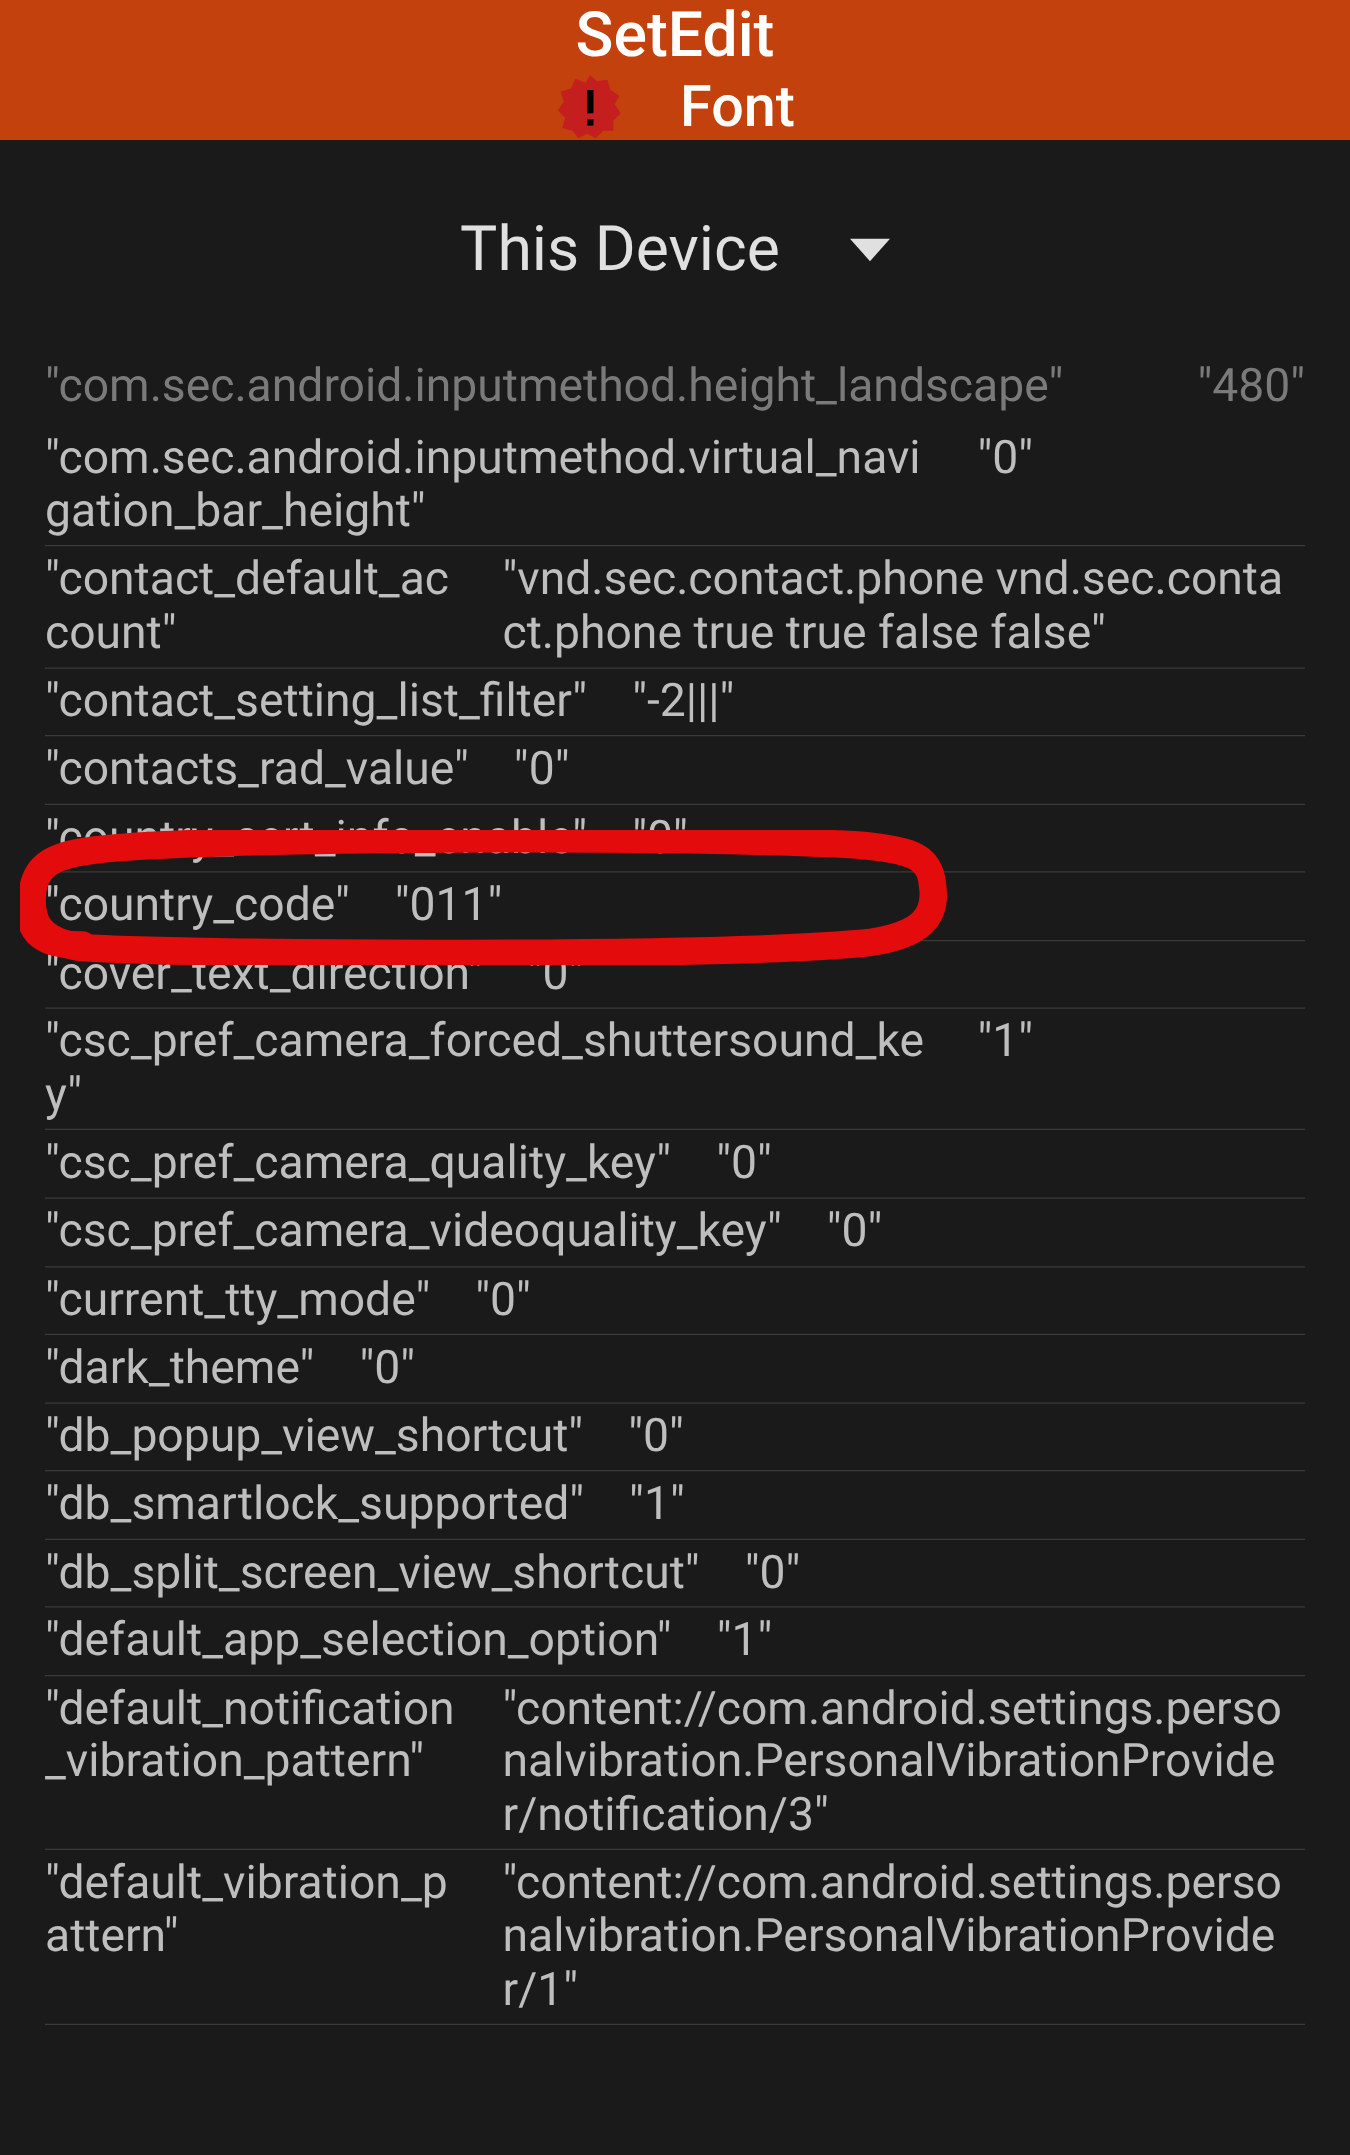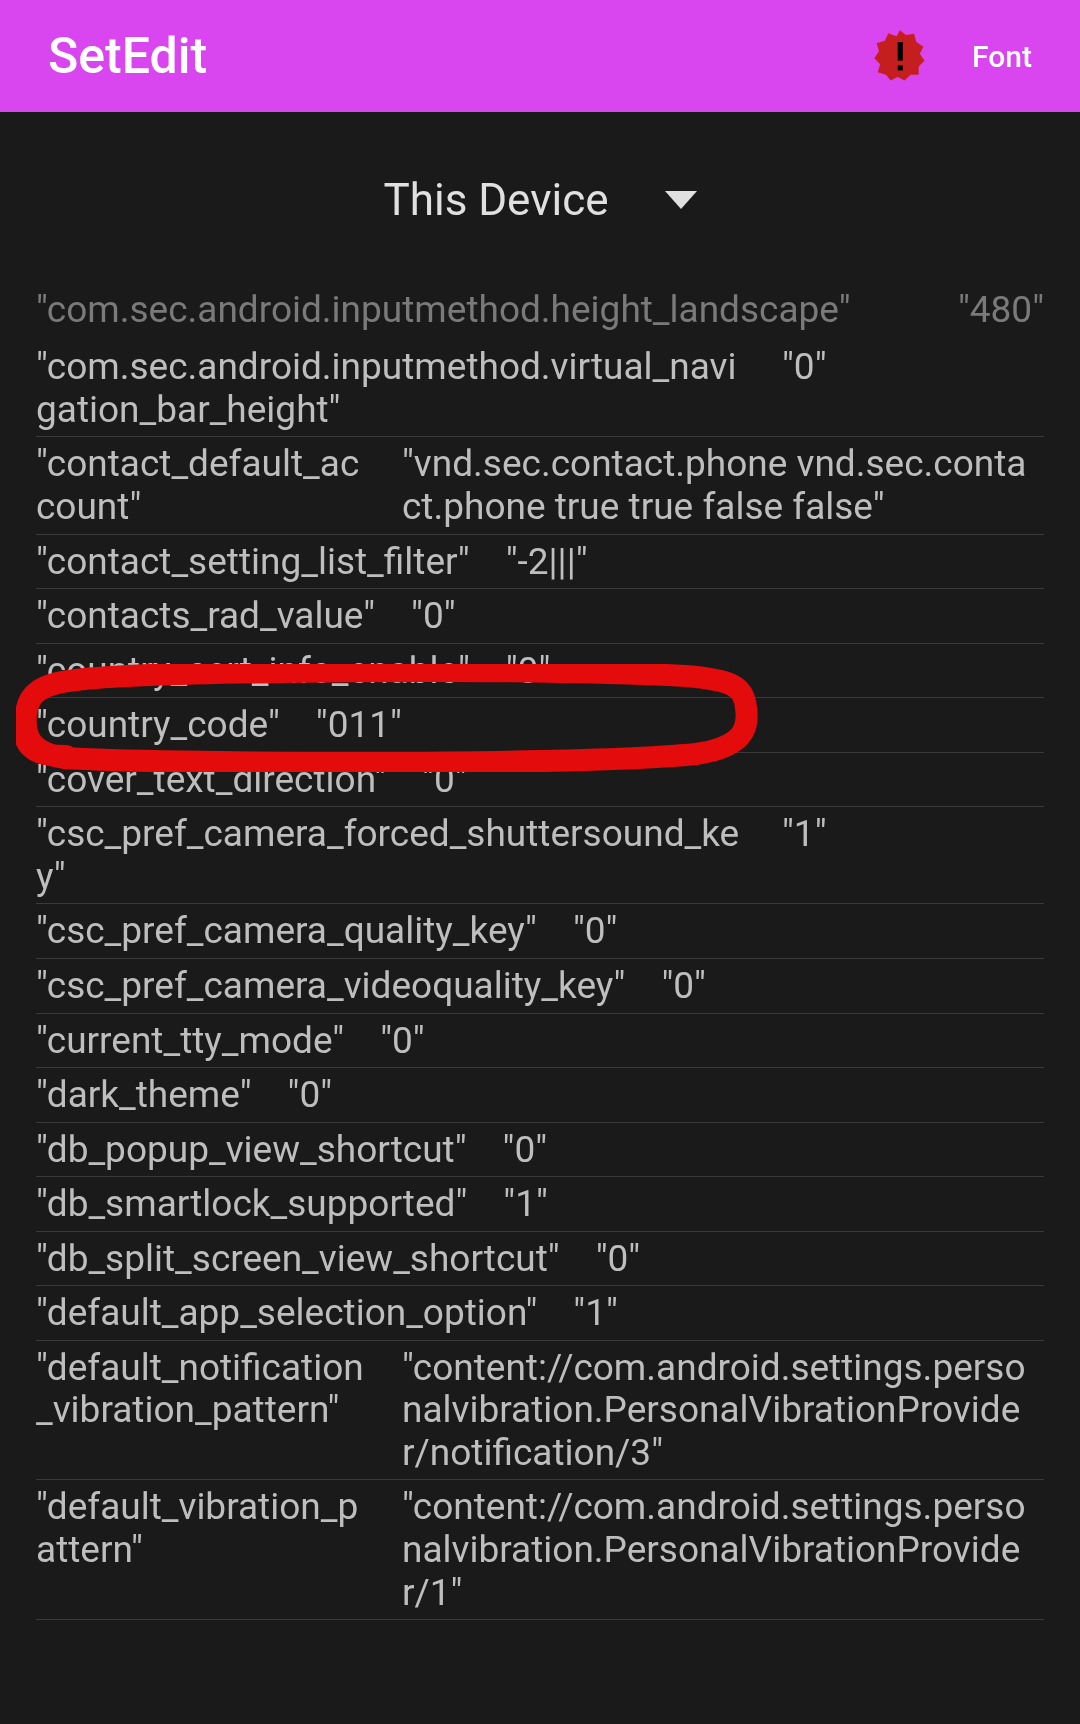--- a/index.html
+++ b/index.html
@@ -10,25 +10,26 @@
     body {
       width: 1080px;
       height: 1724px;
       background: #0a0a0a;
       font-family: -apple-system, BlinkMacSystemFont, "Segoe UI", Roboto, sans-serif;
       overflow: hidden;
       position: relative;
     }
     .header {
       height: 112px;
-      background: #d946ef;
+      background: #c2410c;
       display: flex;
       align-items: center;
       justify-content: space-between;
       padding: 0 48px 0 48px;
+      flex-direction: column;
     }
     .app-title {
       color: #fff;
       font-size: 50px;
       font-weight: 500;
     }
     .header-right {
       display: flex;
       align-items: center;
       gap: 44px;
@@ -37,21 +38,21 @@
       width: 56px;
       height: 56px;
       position: relative;
     }
     .badge-icon svg {
       width: 100%;
       height: 100%;
     }
     .font-label {
       color: #fff;
-      font-size: 30px;
+      font-size: 46px;
       font-weight: 500;
       text-align: center;
     }
     .content-area {
       background: #1a1a1a;
       height: calc(100% - 112px);
     }
     .dropdowns {
       display: flex;
       height: 176px;
@@ -59,21 +60,21 @@
       justify-content: space-around;
       padding: 0 60px;
     }
     .dropdown {
       display: flex;
       align-items: center;
       gap: 56px;
     }
     .dropdown-label {
       color: #e0e0e0;
-      font-size: 44px;
+      font-size: 50px;
       font-weight: 400;
     }
     .dropdown-arrow {
       width: 0;
       height: 0;
       border-left: 16px solid transparent;
       border-right: 16px solid transparent;
       border-top: 18px solid #e0e0e0;
     }
     .list {

